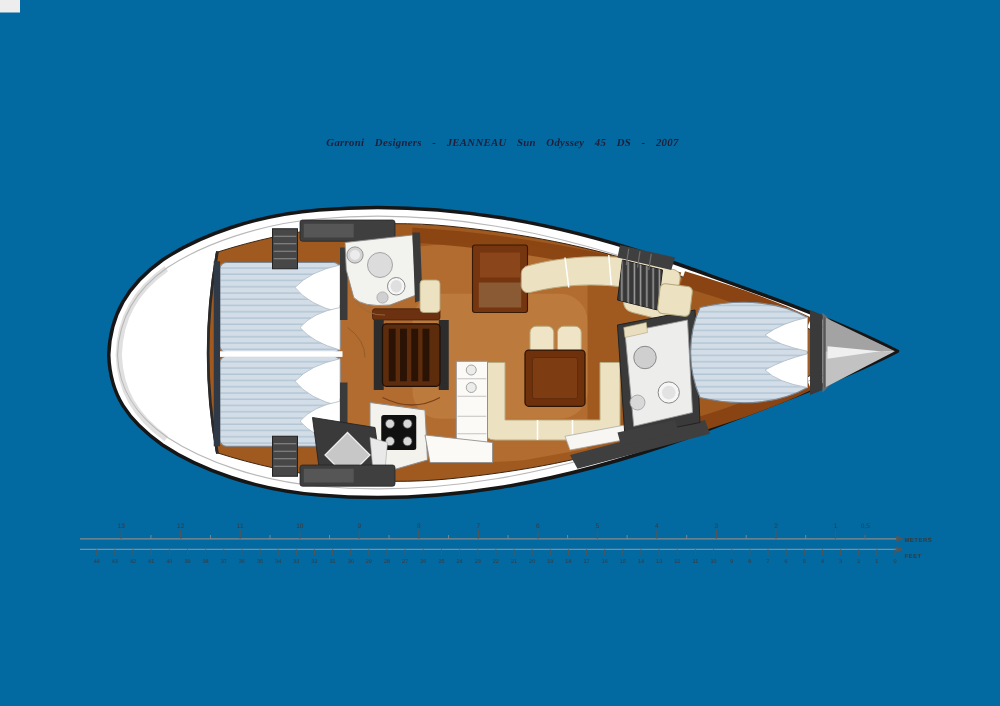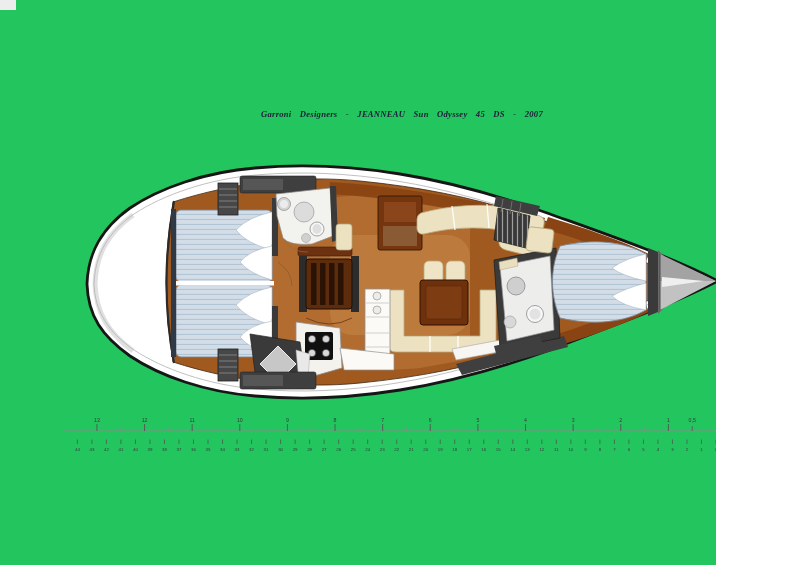--- a/index.html
+++ b/index.html
@@ -1,16 +1,16 @@
 <!DOCTYPE html>
 <html style="--hull-outline: #161616; --floor-dark: #a05a20; --floor-mid: #b26c30; --floor-light: #c8874a; --wood-dark: #6f310c; --wood-trim: #8a4413; --bulkhead: #3a3a3a; --mattress: #d3dde7; --mattress-stripe: #adc2d2; --upholstery: #ece2c2; --fixture: #f2f2ef;"><head>
 <meta charset="utf-8">
 <style>
   html,body{margin:0;padding:0;background:#ffffff;}
-  .stage{position:relative;width:716px;height:565px;background:#22c55e;overflow:hidden;
+  .stage{position:relative;width:800px;height:565px;background:#0369a1;overflow:hidden;
          font-family:"Liberation Sans",sans-serif;}
   svg{display:block;font-family:"Liberation Sans",sans-serif;}
   .title-text{font-family:"Liberation Serif",serif;font-style:italic;font-weight:bold;
               font-size:8.6px;fill:#20203a;letter-spacing:.25px;word-spacing:6px;}
   .scale-caption{font-size:4.8px;font-weight:bold;fill:#3a3a3a;letter-spacing:.4px;}
 </style>
 </head>
 <body>
 
 <div class="stage">

